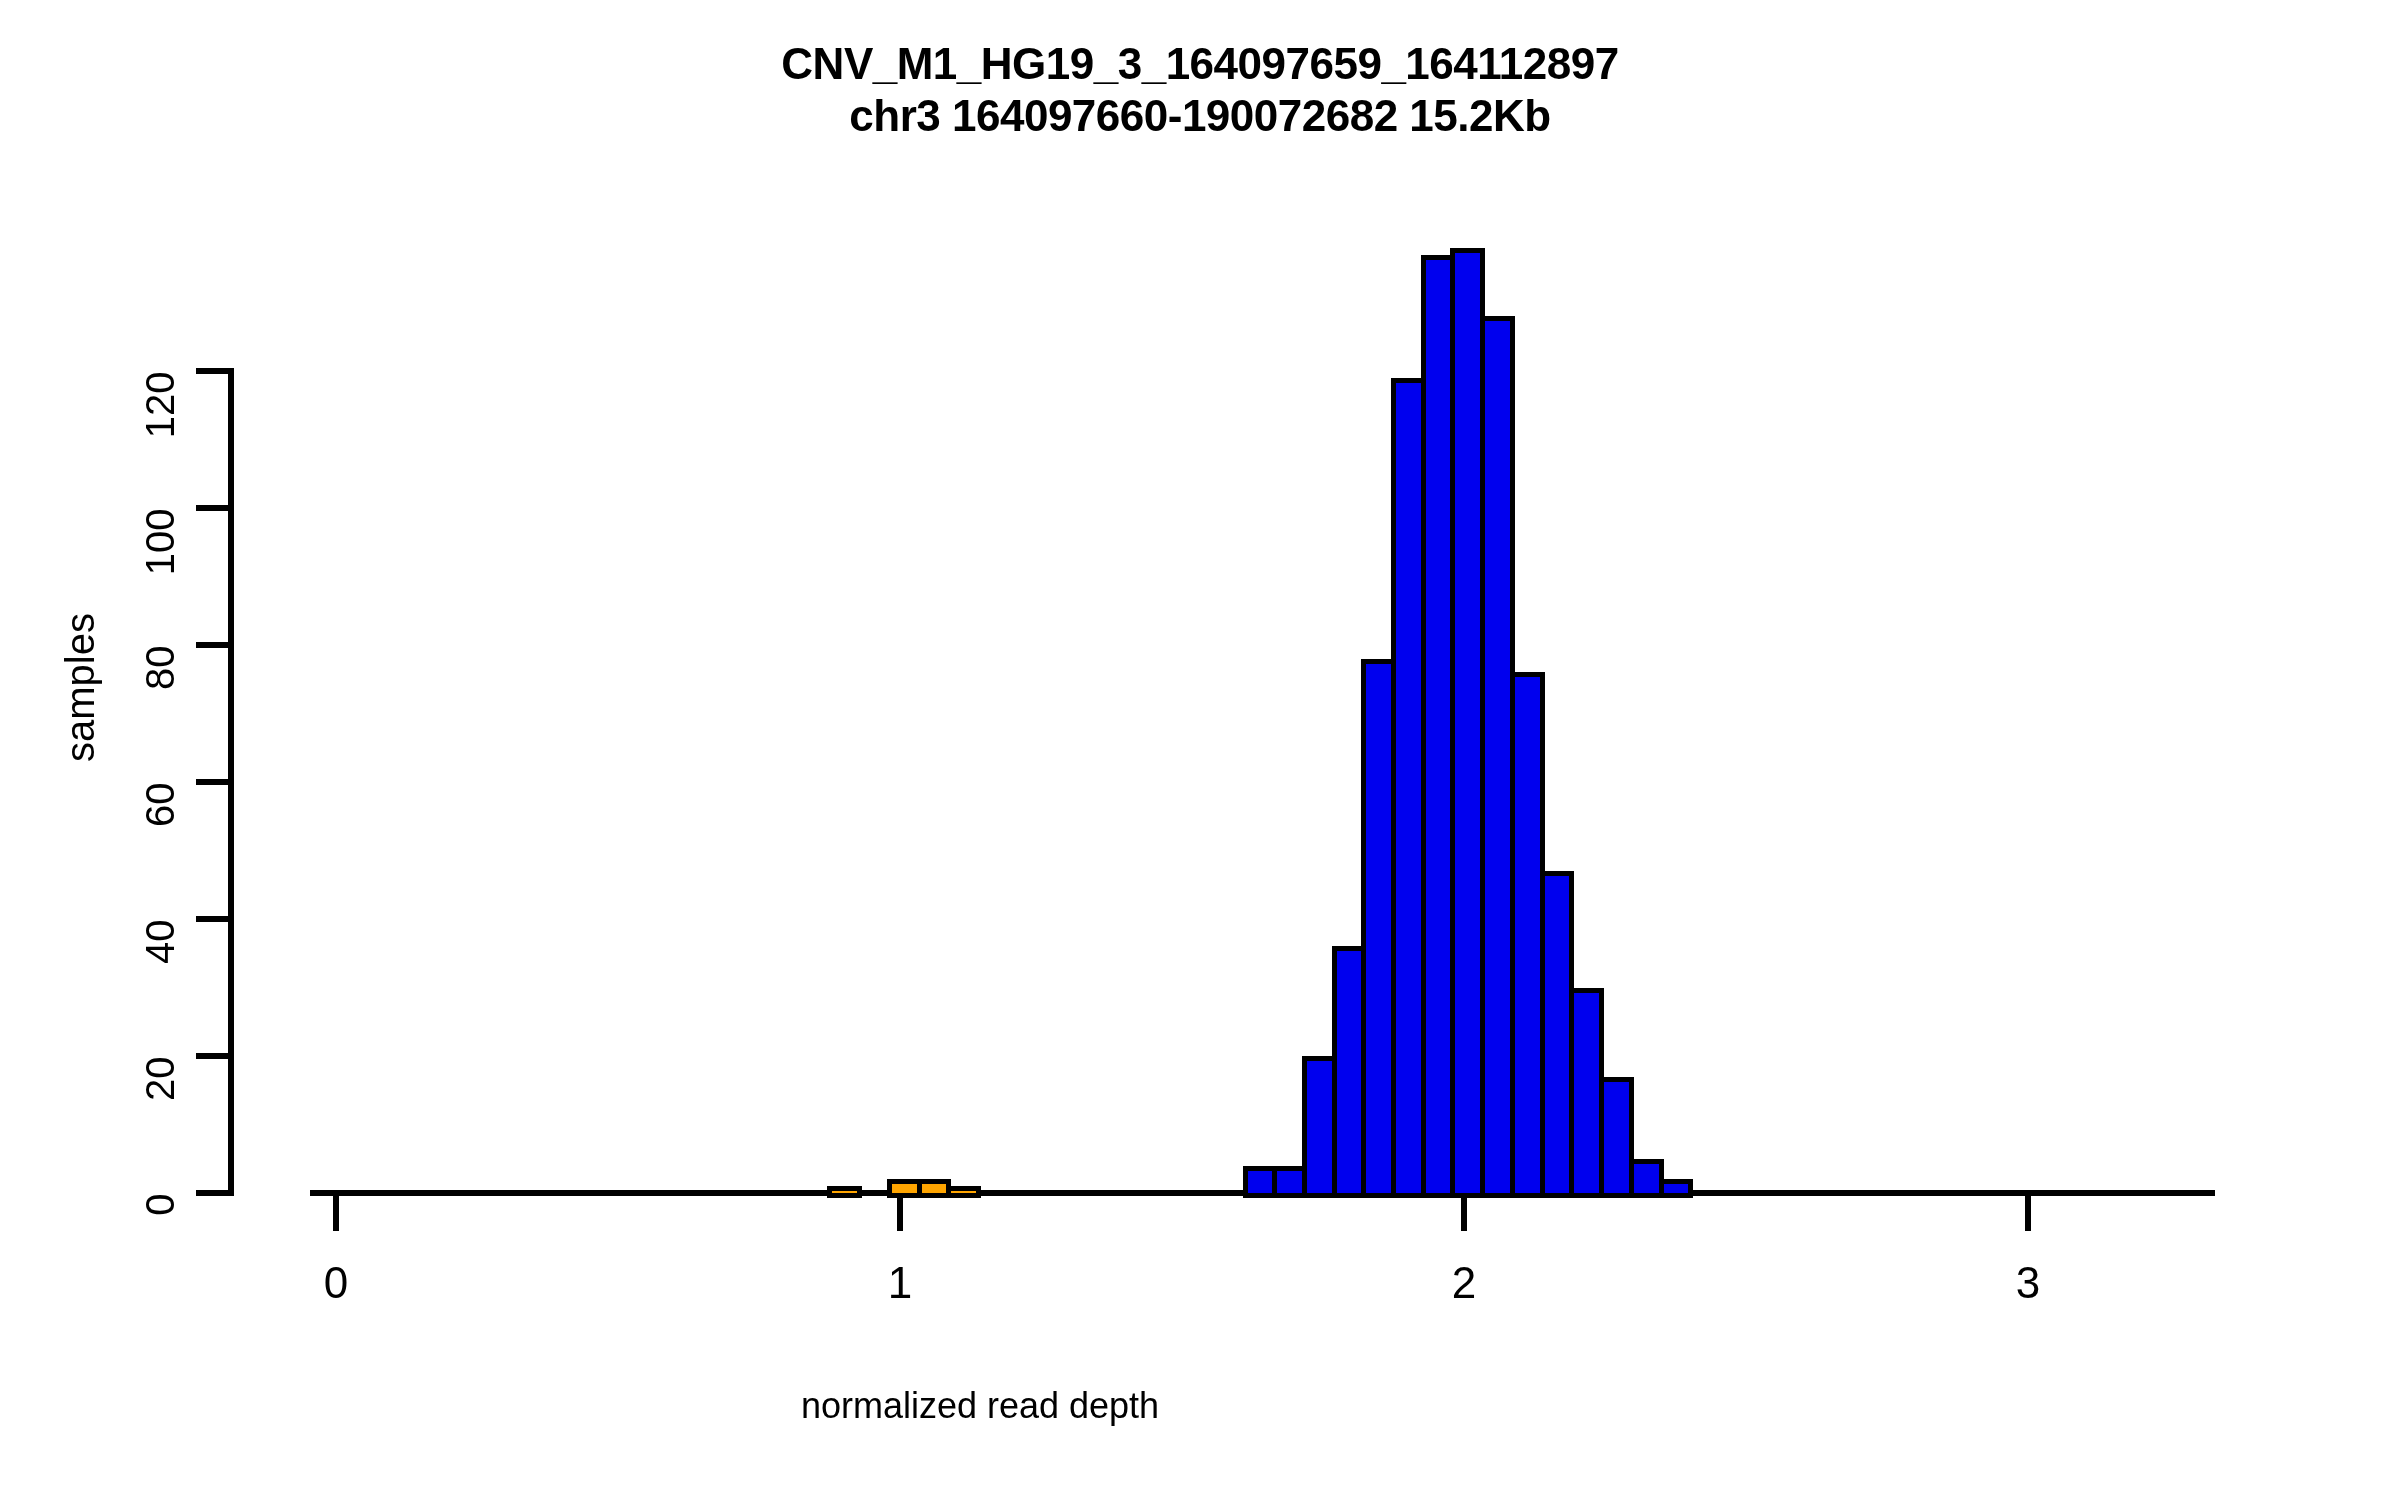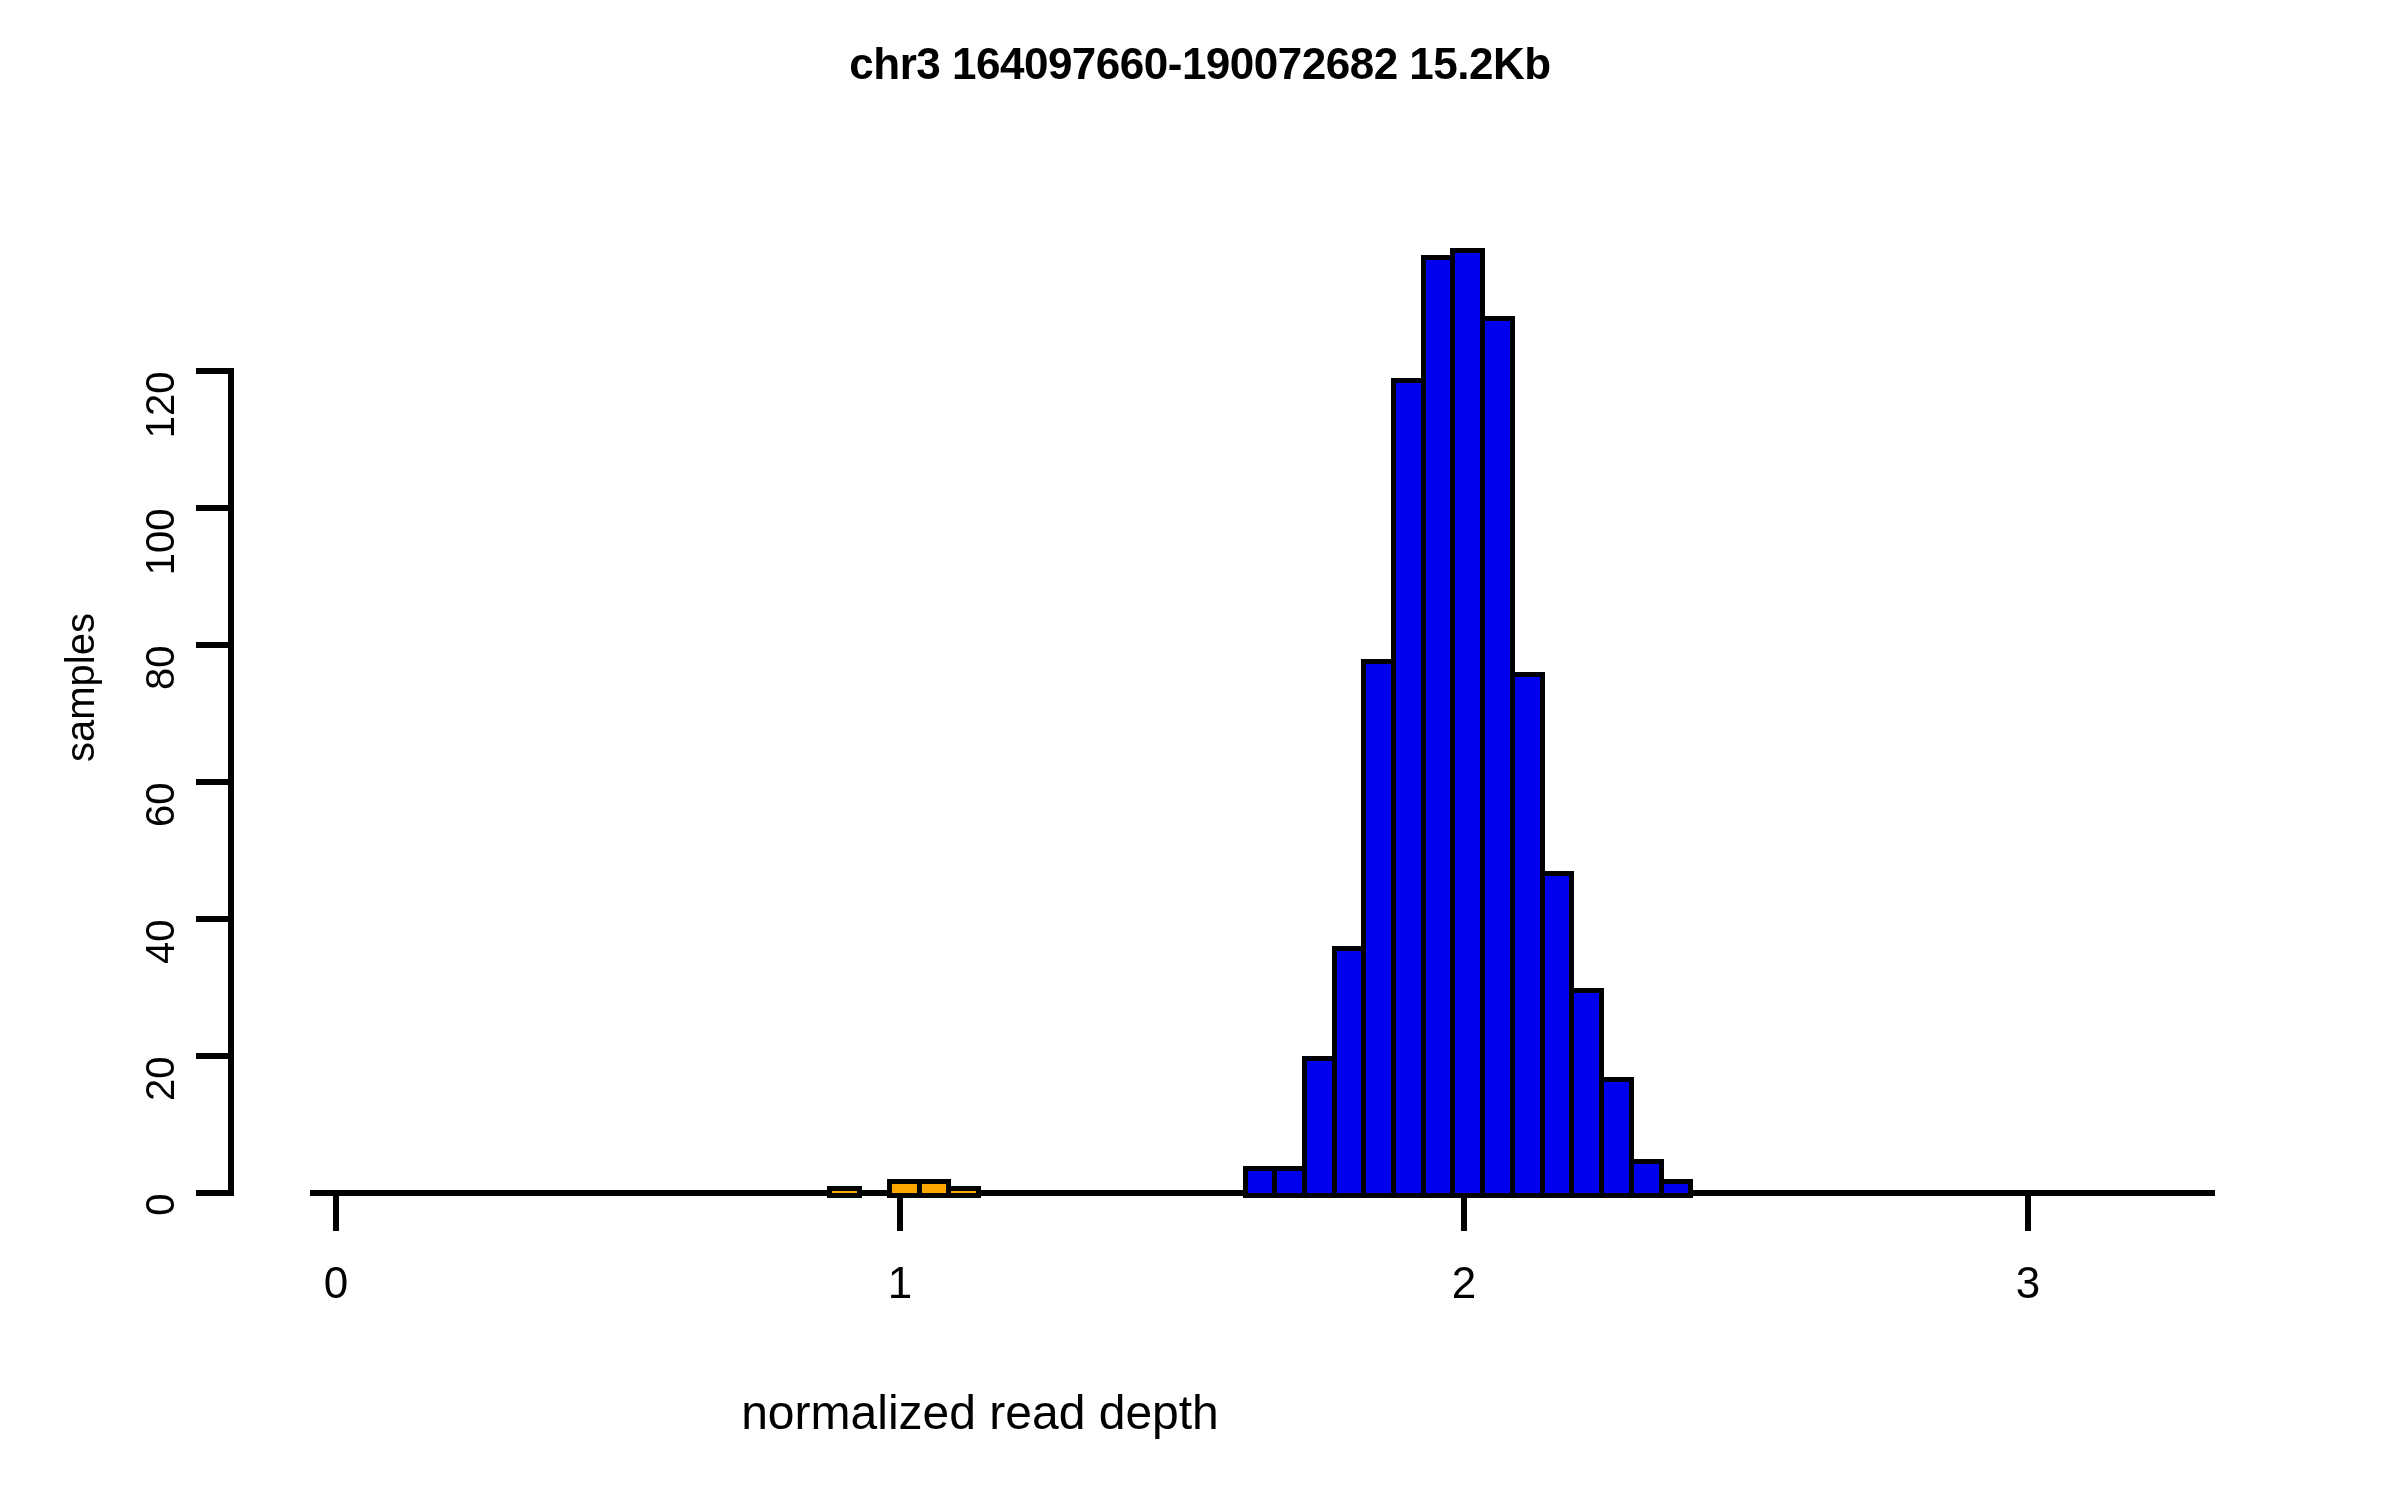--- a/index.html
+++ b/index.html
@@ -36,21 +36,21 @@
   }
   .title-line { display: block; white-space: pre; }
 
   
   .xlab {
     position: absolute;
     left: 0;
     top: 1385px;
     width: 1960px;
     text-align: center;
-    font-size: 48px;
+    font-size: 36px;
   }
   .ylab {
     position: absolute;
     left: -120px;
     top: 665px;
     width: 400px;
     text-align: center;
     font-size: 40px;
     transform: rotate(-90deg);
     transform-origin: 50% 50%;
@@ -111,20 +111,21 @@
     box-sizing: border-box;
     border: 5px solid #000000;
   }
 </style>
 </head>
 <body>
 
 <div id="plot">
 
   <div class="title-block">
+    <span class="title-line">CNV_M1_HG19_3_164097659_164112897</span>
     <span class="title-line">chr3 164097660-190072682 15.2Kb</span>
   </div>
 
   <div class="ylab">samples</div>
   <div class="xlab">normalized read depth</div>
 
   <div class="axis-line" id="yaxis-spine"></div>
   <div class="axis-line" id="xaxis-spine"></div>
 
   <div id="yticks-layer">

